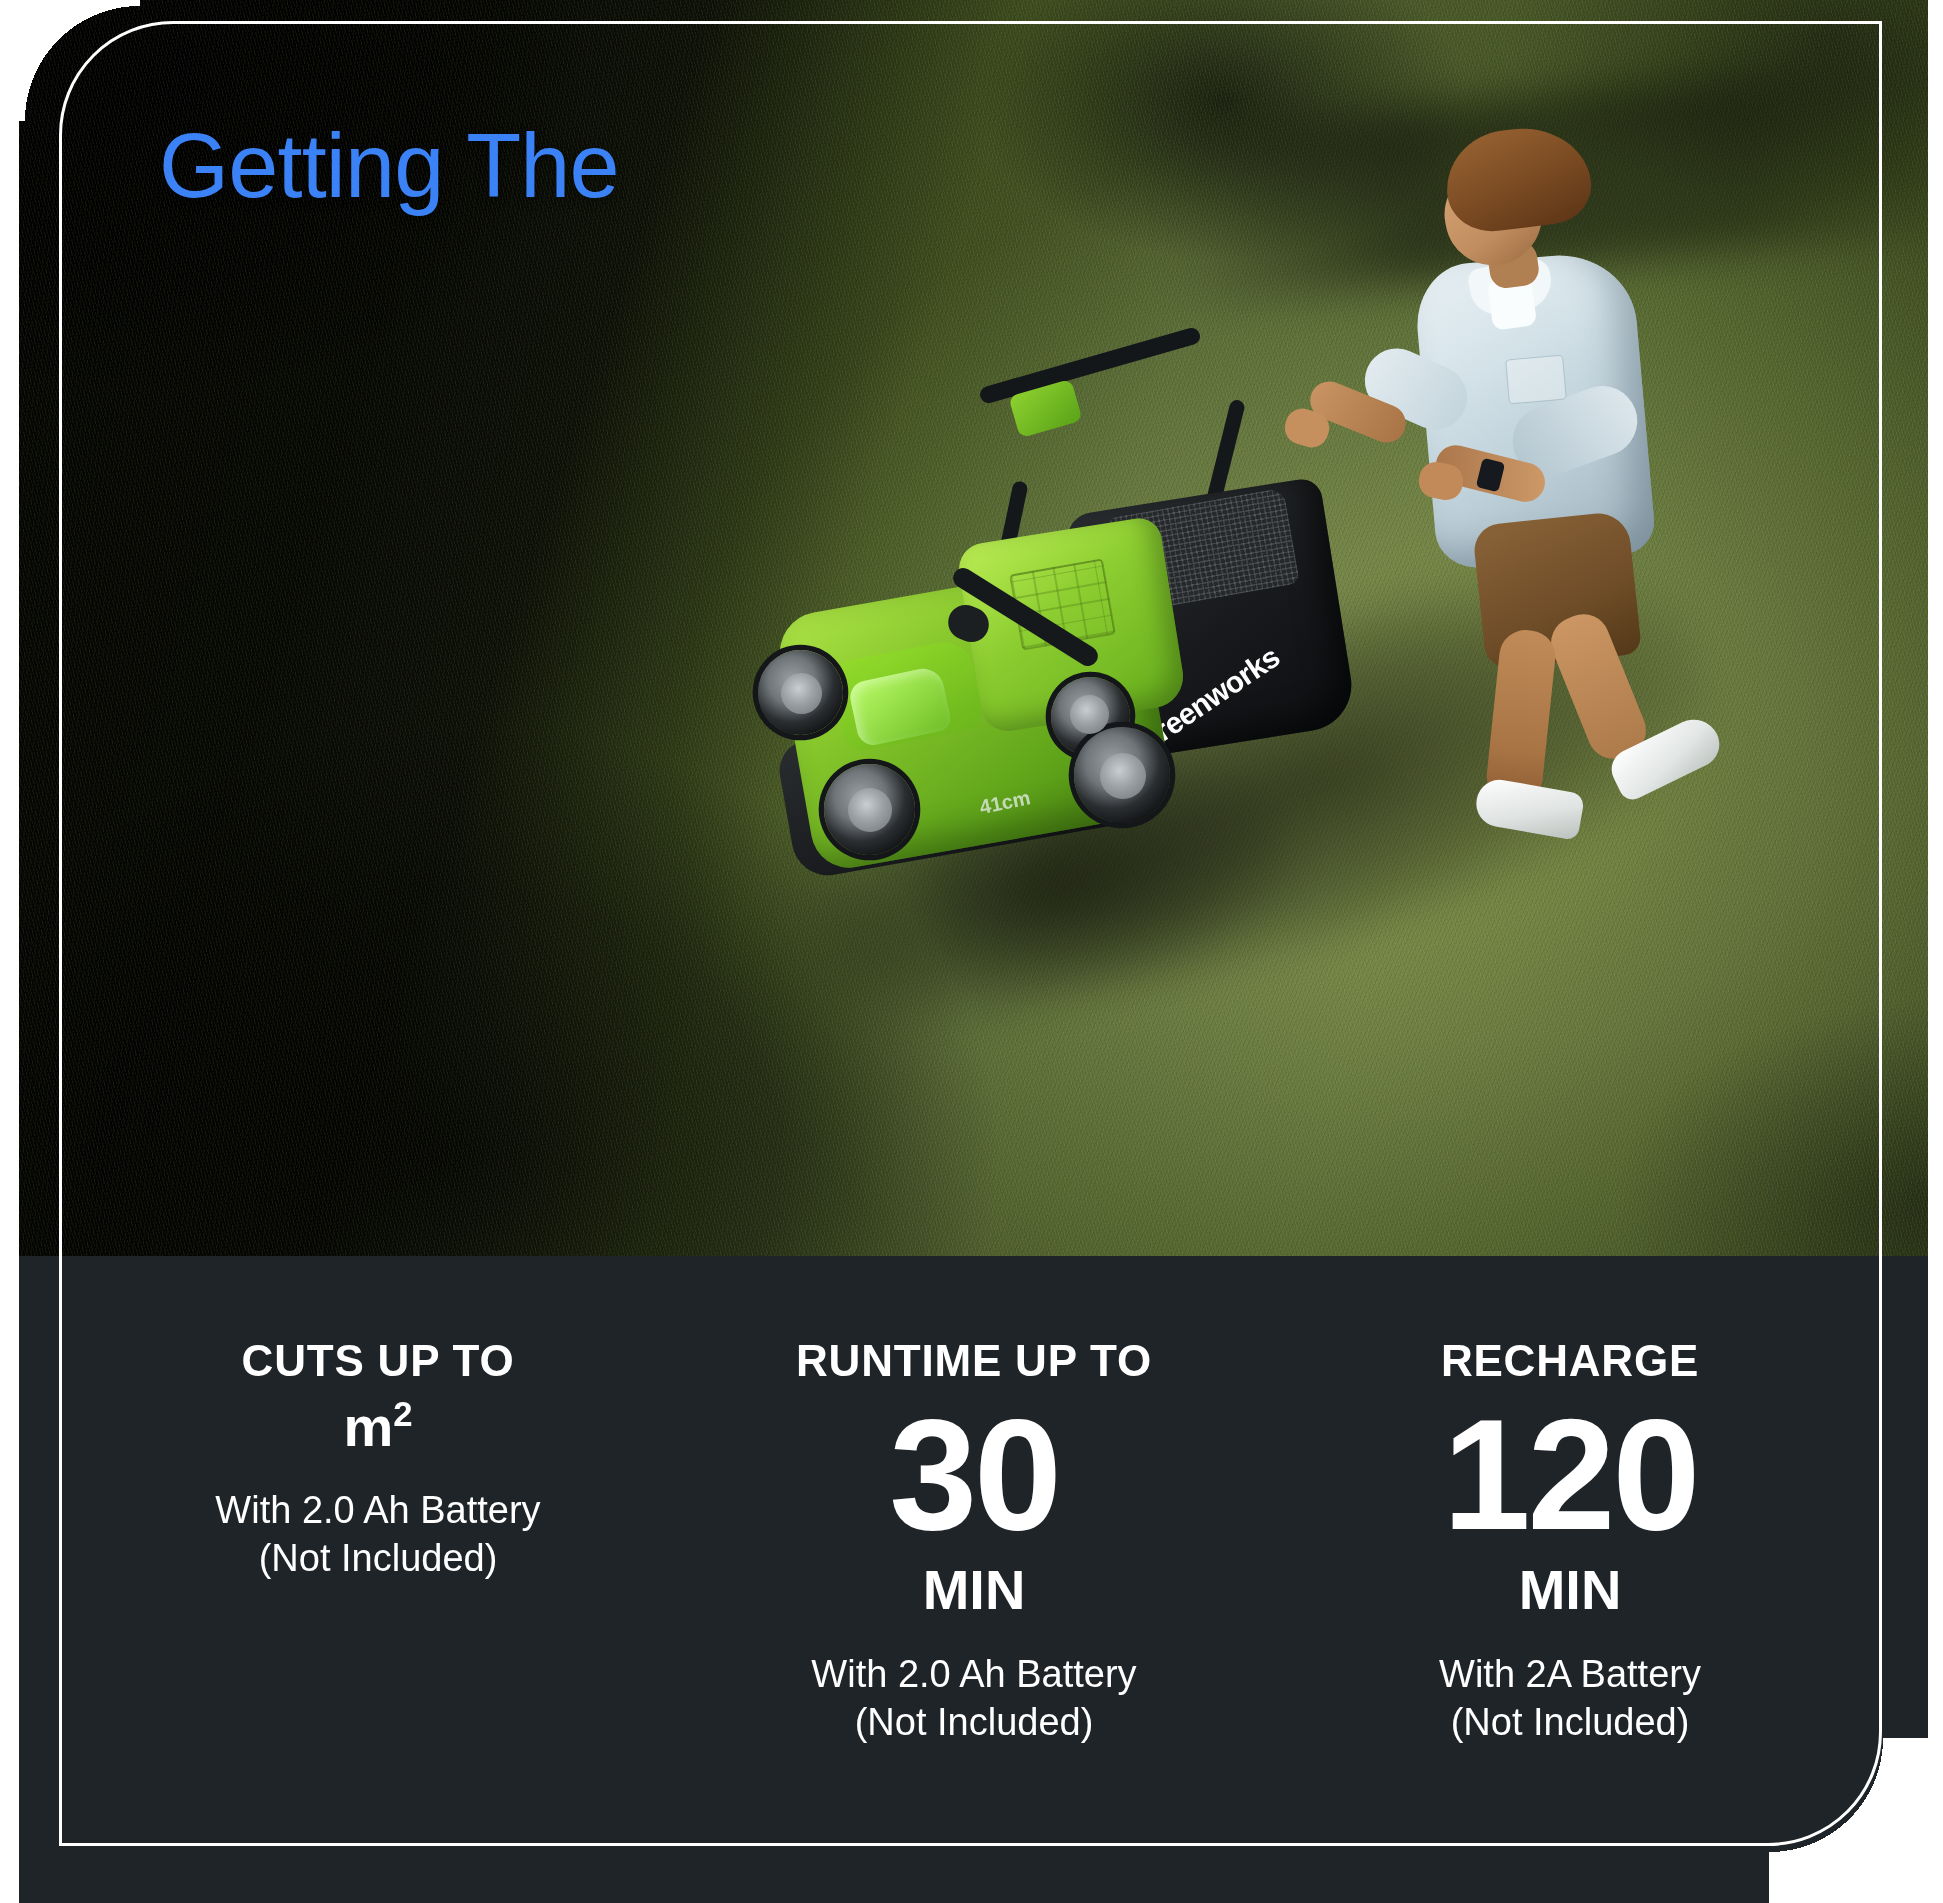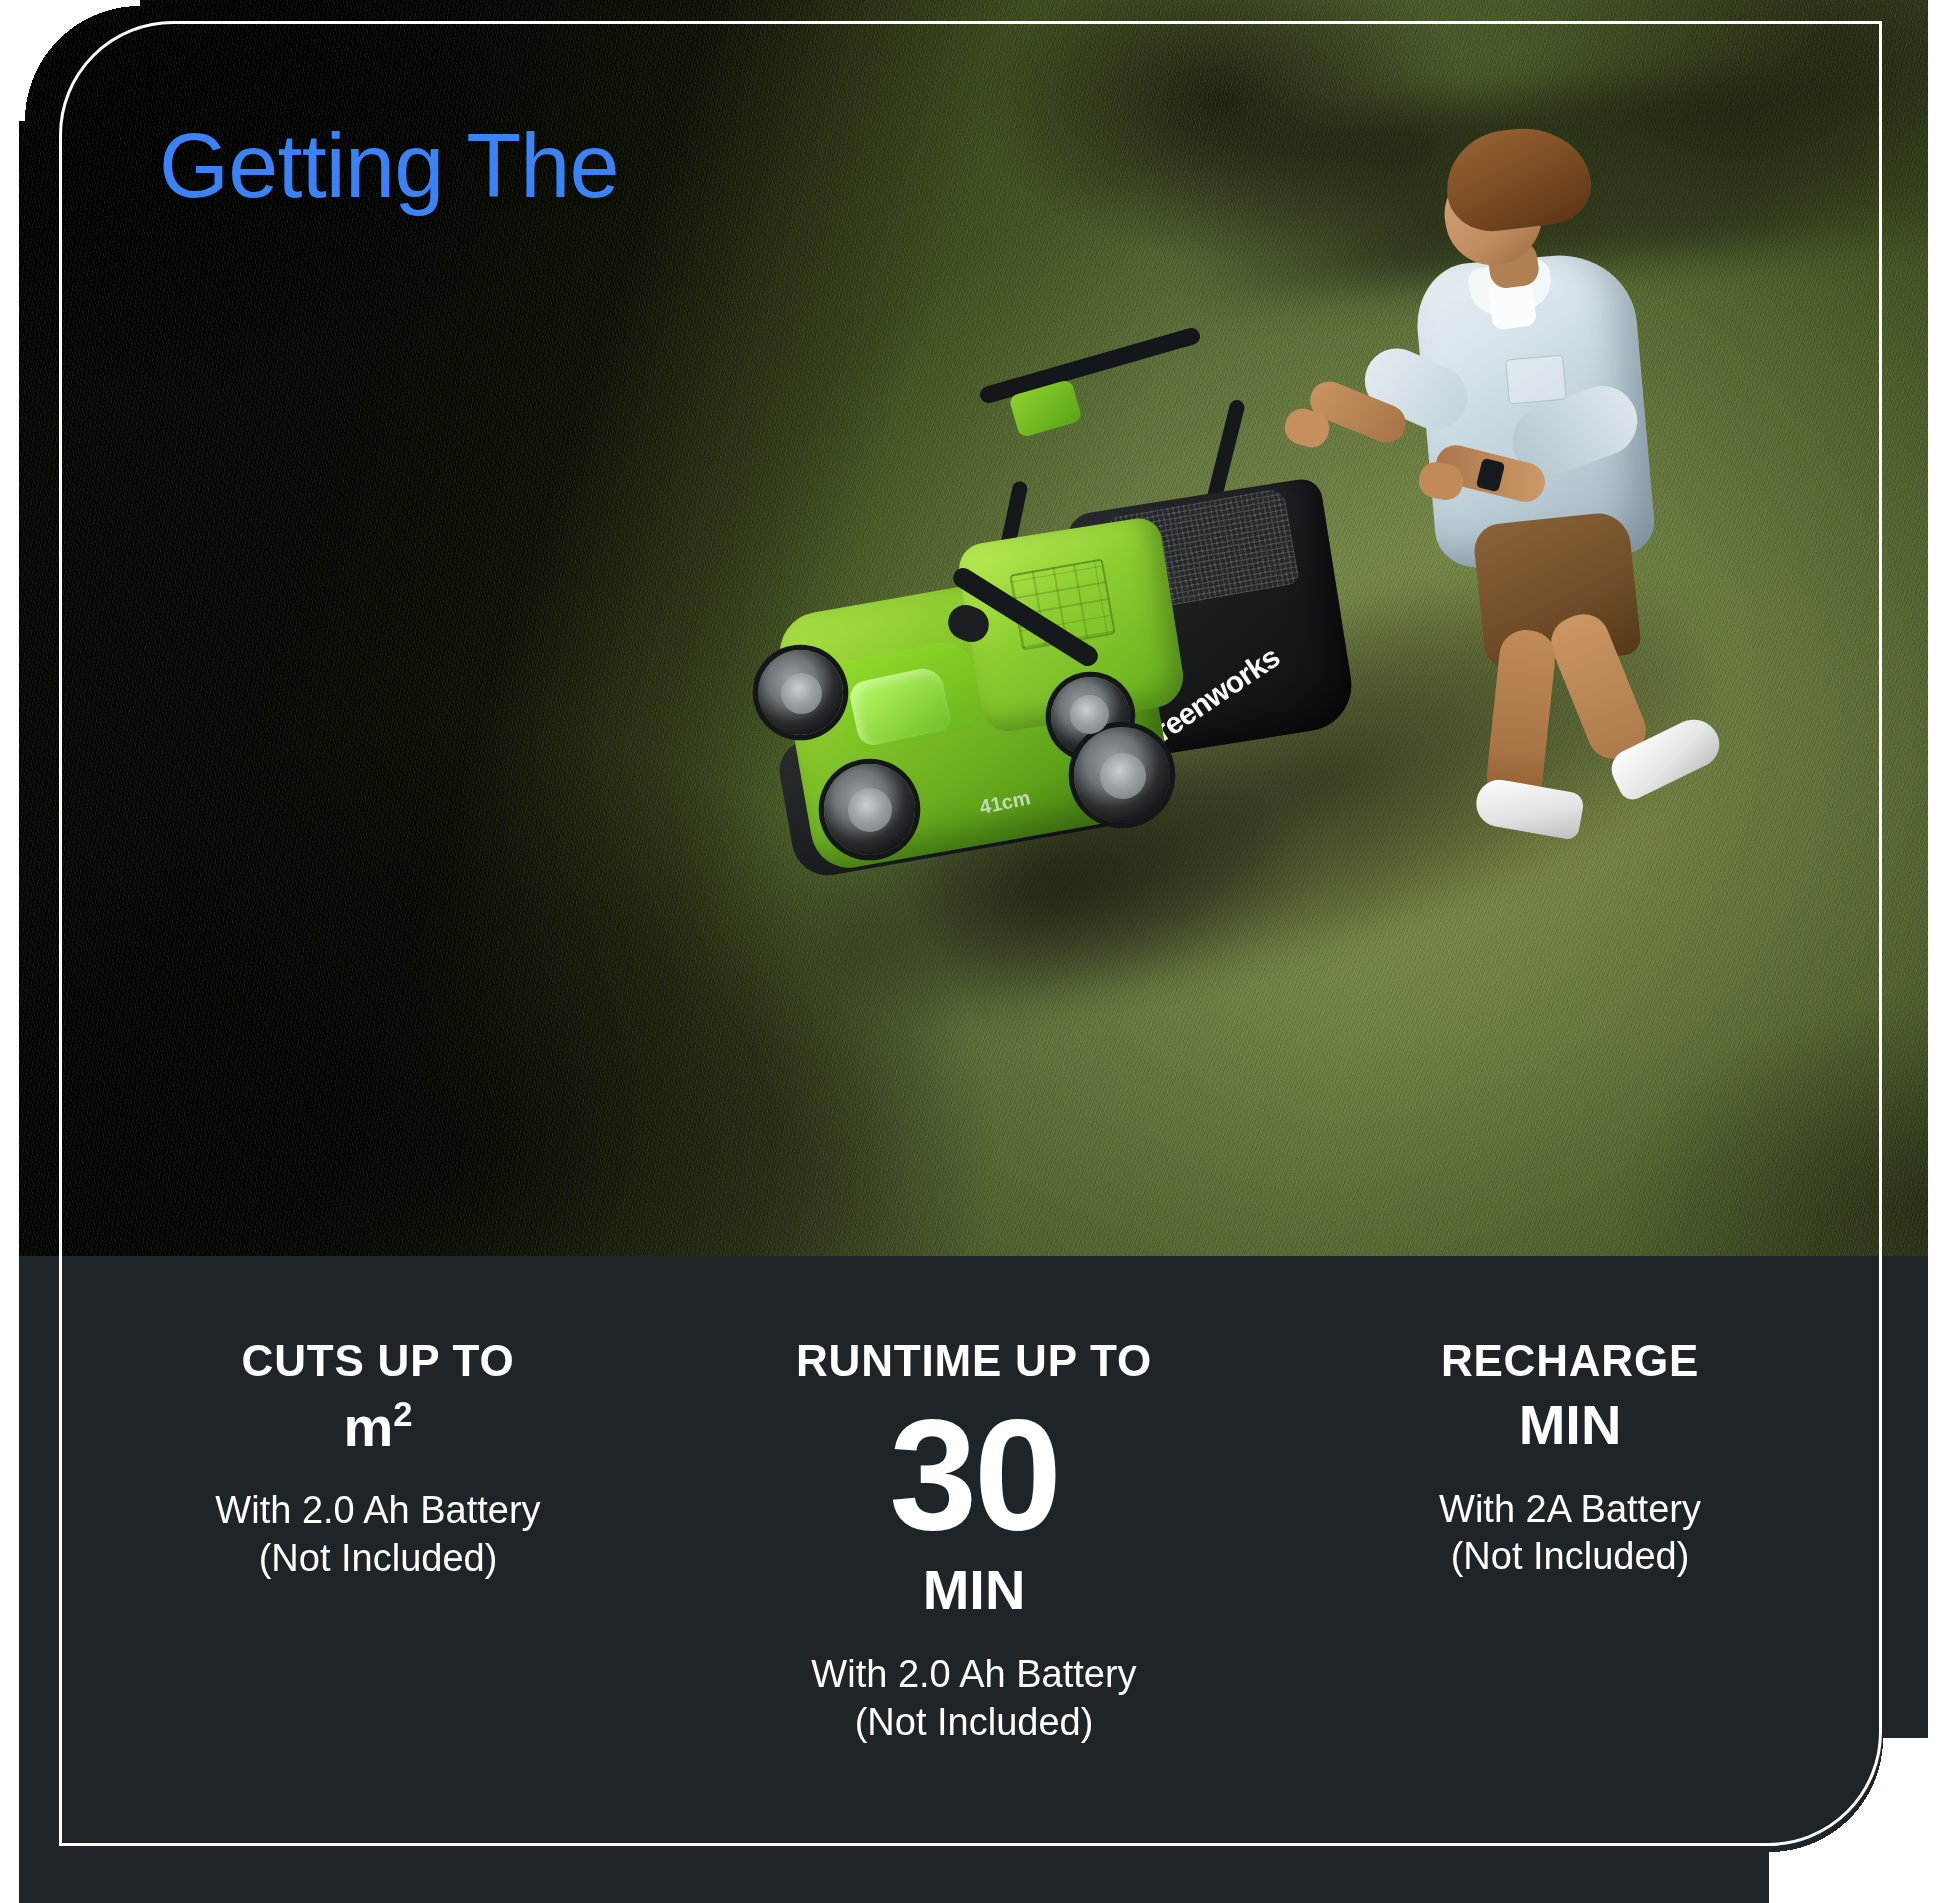--- a/index.html
+++ b/index.html
@@ -509,20 +509,21 @@
         <div class="stat-value">30</div>
         <div class="stat-unit">MIN</div>
         <div class="stat-note">
           <span>With 2.0 Ah Battery</span>
           <span>(Not Included)</span>
         </div>
       </div>
 
       <div class="stat-col">
         <div class="stat-heading">RECHARGE</div>
+        <div class="stat-value">120</div>
         <div class="stat-unit">MIN</div>
         <div class="stat-note">
           <span>With 2A Battery</span>
           <span>(Not Included)</span>
         </div>
       </div>
 
     </div>
 
   </div>

